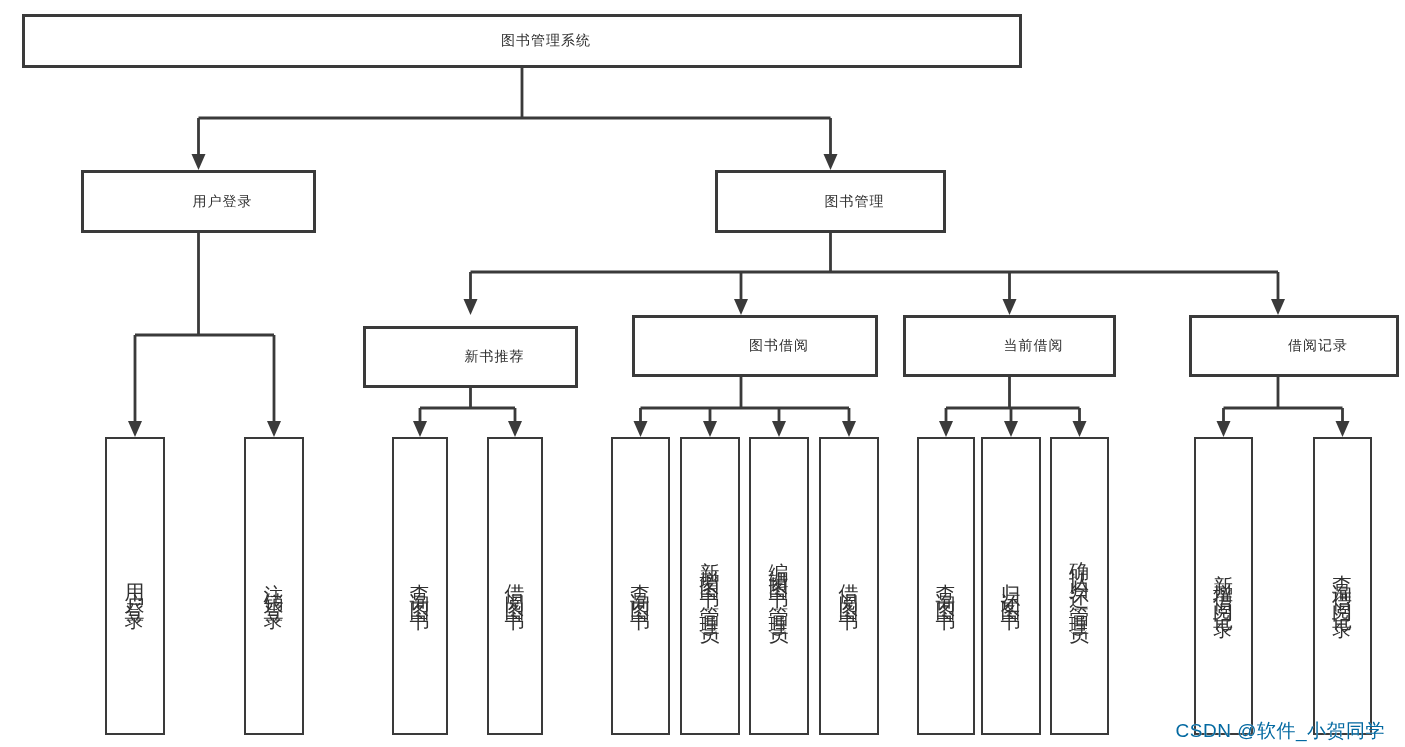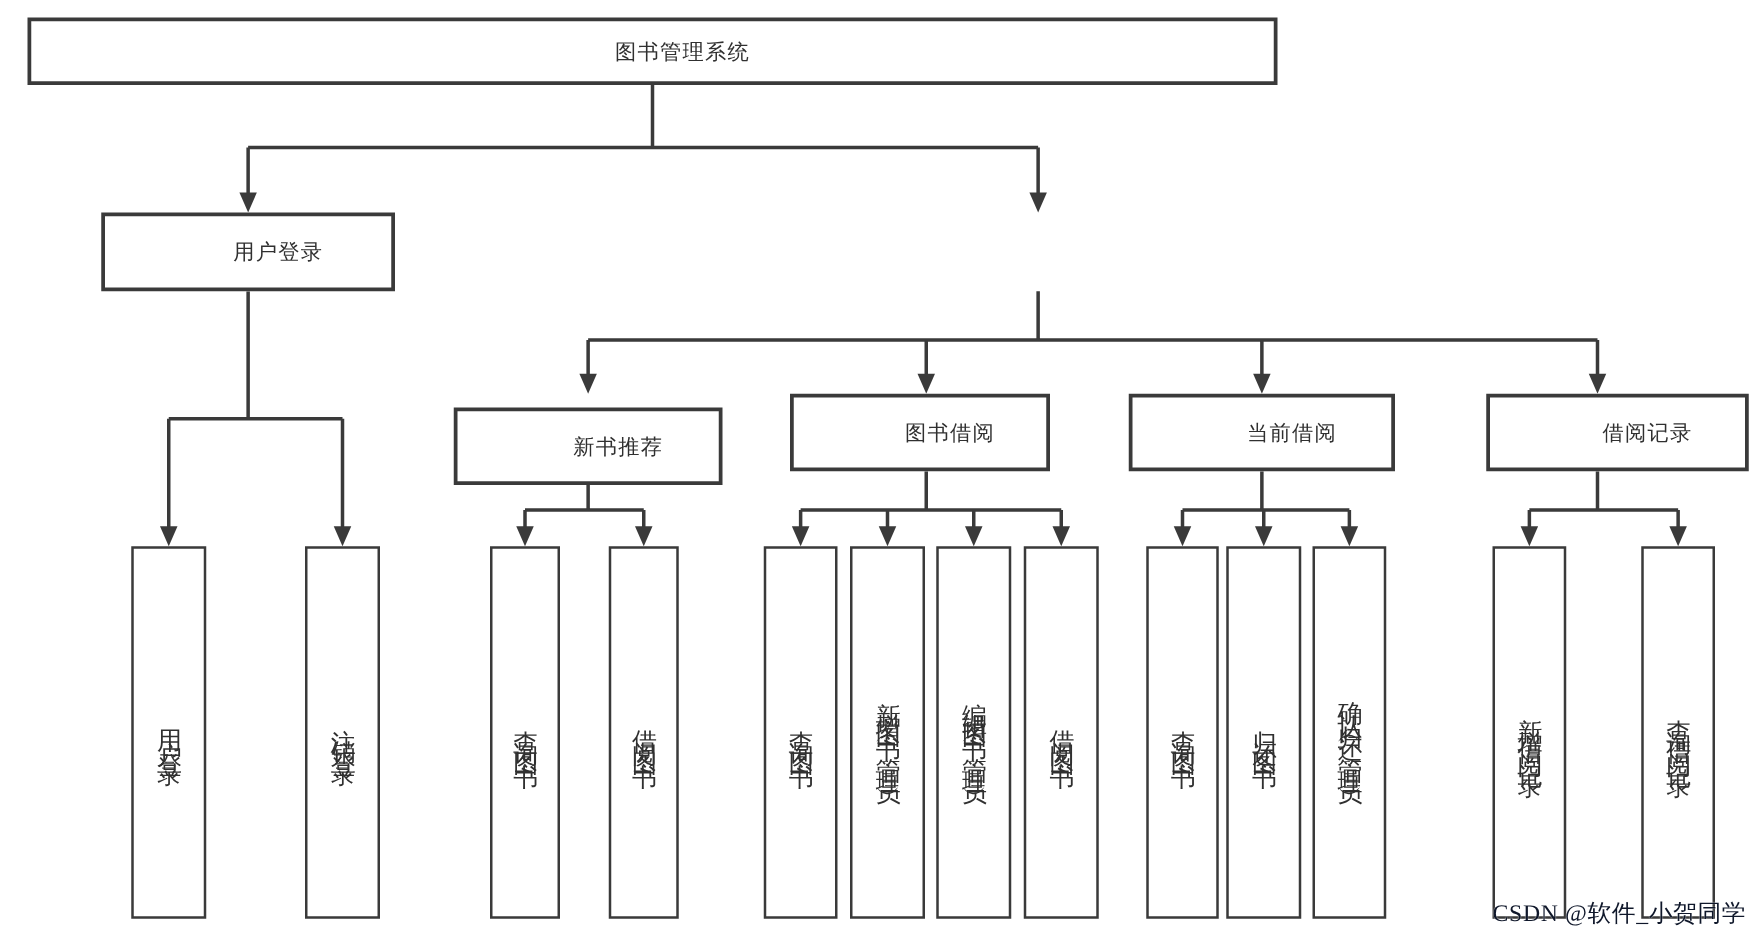--- a/index.html
+++ b/index.html
@@ -21,44 +21,43 @@
     box-sizing: border-box;
     background: #ffffff;
     border: 3px solid #3a3a3a;
     display: flex;
     align-items: center;
     justify-content: center;
     color: #303030;
   }
   .box.root { border-width: 3px; }
   .hbox {
-    font-size: 17px;
+    font-size: 14px;
     letter-spacing: 1px;
     white-space: nowrap;
     padding-left: 48px;
   }
   .vbox { border-width: 2.5px; }
   .vtext {
     writing-mode: vertical-rl;
     text-orientation: mixed;
     font-size: 20px;
     line-height: 1.1;
     letter-spacing: 9px;
     color: #303030;
   }
   .watermark {
     position: absolute;
-    right: 8px;
+    right: 20px;
     top: 718px;
     font-size: 19px;
-    color: #0f172a;
+    color: #0369a1;
     letter-spacing: 0.5px;
     white-space: nowrap;
     text-shadow: 0 0 1px #ffffff;
-    font-family: Liberation Serif, serif;
   }
 </style>
 </head>
 <body>
 
 <div class="canvas">
 
   <svg class="connectors" viewBox="0 0 1405 747" xmlns="http://www.w3.org/2000/svg">
     <g stroke="#3a3a3a" stroke-width="2.8" fill="none">
 
@@ -99,25 +98,28 @@
     </g>
   </svg>
 
   <div class="box hbox root" style="left:22px; top:14px; width:1000px; height:54px;">
     <span>图书管理系统</span>
   </div>
 
   <div class="box hbox" style="left:81px; top:170px; width:235px; height:63px;">
     <span>用户登录</span>
   </div>
+  <div class="box hbox" style="left:715px; top:170px; width:231px; height:63px;">
+    <span>图书管理</span>
+  </div>
 
   <div class="box hbox" style="left:363px; top:326px; width:215px; height:62px;">
     <span>新书推荐</span>
   </div>
-  <div class="box hbox" style="left:632px; top:315px; width:208px; height:62px;">
+  <div class="box hbox" style="left:632px; top:315px; width:246px; height:62px;">
     <span>图书借阅</span>
   </div>
   <div class="box hbox" style="left:903px; top:315px; width:213px; height:62px;text-align:right;">
     <span>当前借阅</span>
   </div>
   <div class="box hbox" style="left:1173px; top:315px; width:210px; height:62px;margin-left:16px;">
     <span>借阅记录</span>
   </div>
 
   <div class="box vbox" style="left:105px; top:437px; width:60px; height:298px;">

